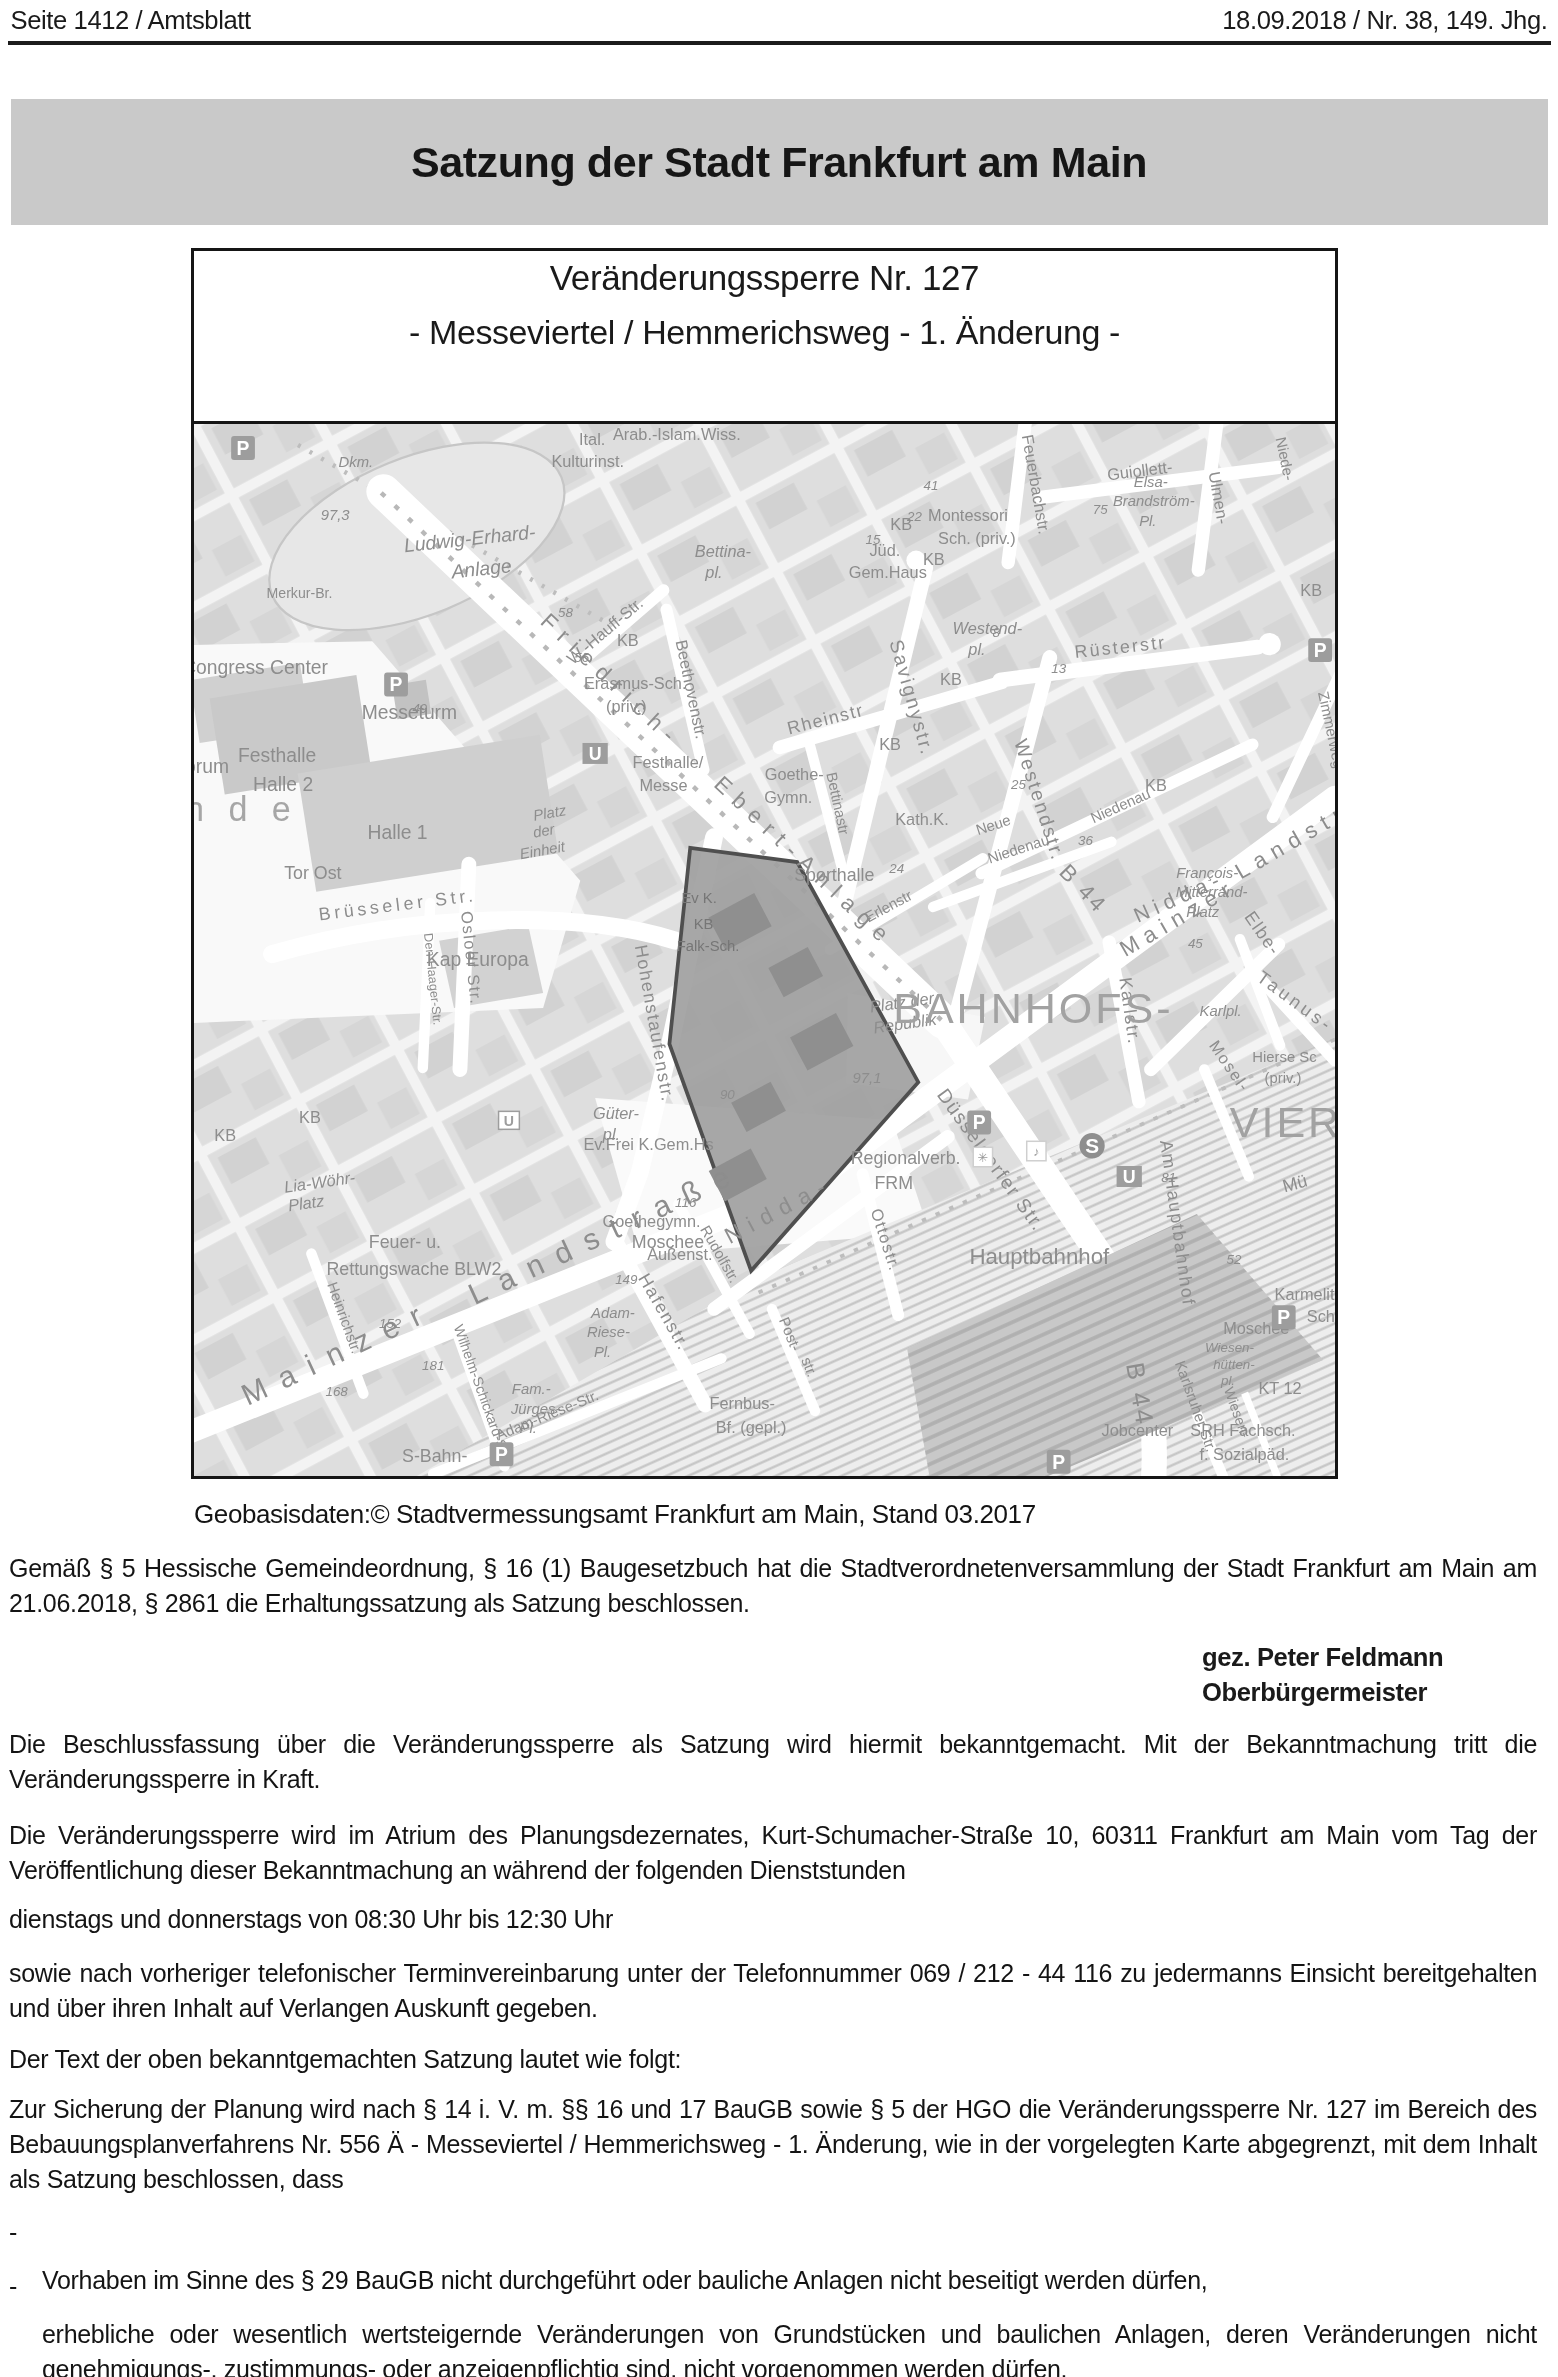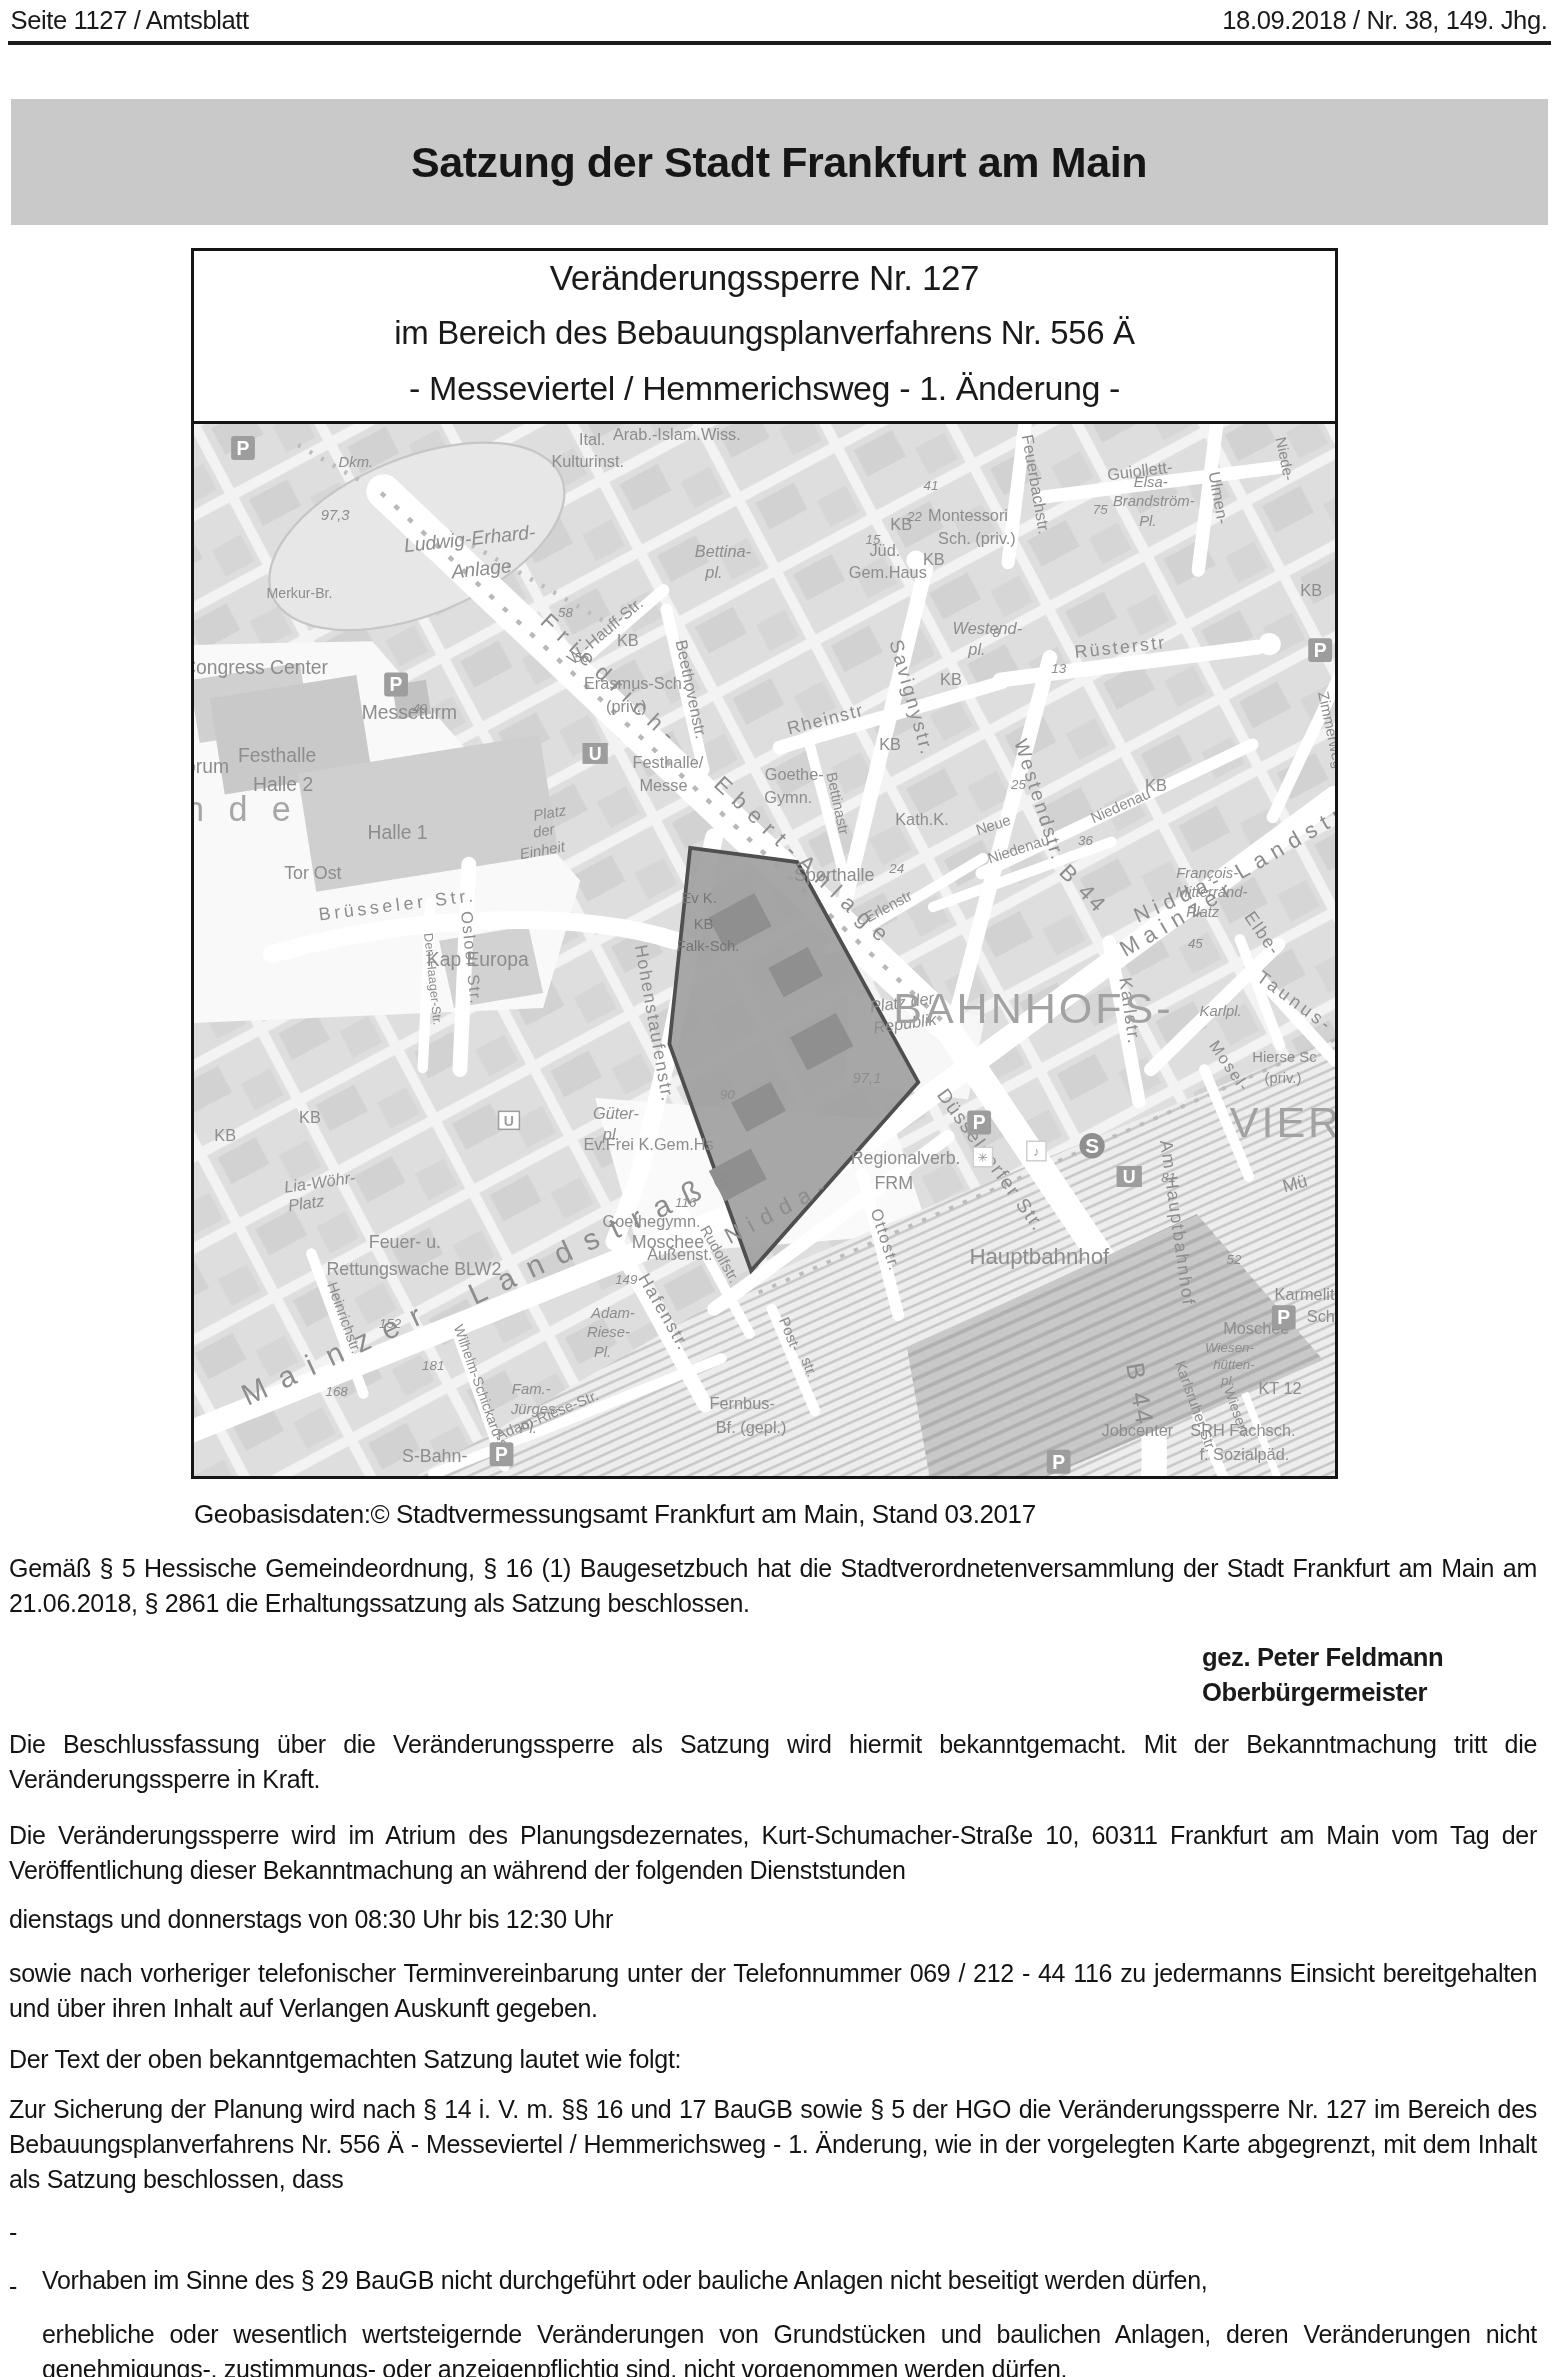--- a/index.html
+++ b/index.html
@@ -31,33 +31,32 @@
   .bullet{display:flex;}
   .bullet .dash{width:33px;flex:none;}
   .bullet .txt{flex:1;text-align:justify;margin-top:48px;}
 </style>
 </head>
 <body>
 
 <div class="page">
 
   <div class="hdr">
-    <span>Seite 1127 / Amtsblatt</span>
+    <span>Seite 1412 / Amtsblatt</span>
     <span>18.09.2018 / Nr. 38, 149. Jhg.</span>
   </div>
   <div class="hdr-rule"></div>
 
   <div class="banner">
     <h1>Satzung der Stadt Frankfurt am Main</h1>
   </div>
 
   <div class="nbox">
     <div class="nbox-title">
       <div class="l1">Veränderungssperre Nr. 127</div>
-      <div class="l2">im Bereich des Bebauungsplanverfahrens Nr. 556 Ä</div>
       <div class="l3">- Messeviertel / Hemmerichsweg - 1. Änderung -</div>
     </div>
     <div class="mapwrap">
       <svg id="map-svg" viewBox="0 0 1536 1405" preserveAspectRatio="none">
         <defs>
           <pattern id="blk" width="150" height="108" patternUnits="userSpaceOnUse" patternTransform="rotate(-28)">
             <rect x="7" y="7" width="136" height="94" fill="#dedede"></rect>
             <rect x="18" y="16" width="58" height="40" fill="#d2d2d2"></rect>
             <rect x="92" y="52" width="44" height="40" fill="#d6d6d6"></rect>
           </pattern>

